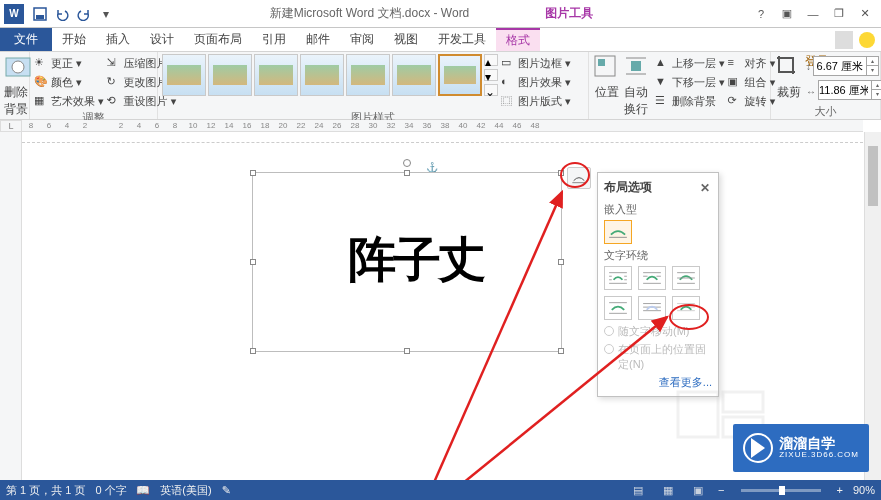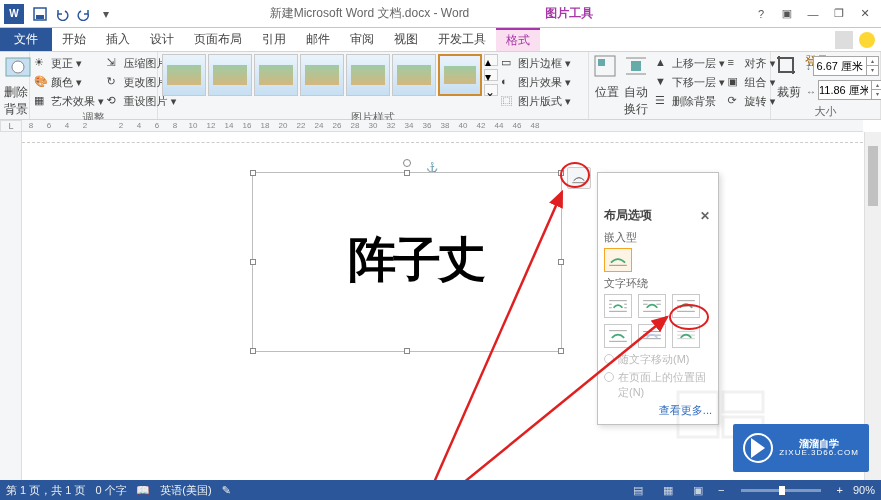--- a/index.html
+++ b/index.html
@@ -60,42 +60,42 @@
 .handle.w { left: -3px; top: 50%; margin-top: -3px; } .handle.e { right: -3px; top: 50%; margin-top: -3px; }
 .handle.sw { left: -3px; bottom: -3px; } .handle.s { left: 50%; bottom: -3px; margin-left: -3px; } .handle.se { right: -3px; bottom: -3px; }
 .anchor { position: absolute; left: 50%; top: -18px; margin-left: -6px; font-size: 10px; color: #888; }
 .rotate { position: absolute; left: 50%; top: -14px; margin-left: -4px; width: 8px; height: 8px; border: 1px solid #888; border-radius: 50%; background: #fff; }
 .sig { position: absolute; left: 95px; top: 55px; font-family: cursive; font-size: 48px; color: #000; font-weight: 600; letter-spacing: -3px; }
 
 
 .layout-btn { position: absolute; left: 545px; top: 35px; width: 24px; height: 22px; border: 1px solid #ccc; background: #f5f6f7; display: flex; align-items: center; justify-content: center; border-radius: 2px; }
 .layout-btn svg { width: 16px; height: 14px; }
 .flyout { position: absolute; left: 575px; top: 40px; width: 122px; background: #fff; border: 1px solid #c1c1c1; box-shadow: 2px 2px 6px rgba(0,0,0,0.15); padding: 6px; }
-.flyout-title { display: flex; justify-content: space-between; align-items: center; font-size: 12px; font-weight: bold; color: #444; margin-bottom: 6px; margin-top: 28px; }
+.flyout-title { display: flex; justify-content: space-between; align-items: center; font-size: 12px; font-weight: bold; color: #444; margin-bottom: 6px; }
 .flyout-close { width: 14px; text-align: center; color: #666; font-size: 12px; }
 .section-lbl { font-size: 11px; color: #666; margin: 4px 0 3px; }
 .wrap-grid { display: flex; flex-wrap: wrap; gap: 6px; margin-bottom: 4px; }
 .wrap-opt { width: 28px; height: 24px; border: 1px solid #c9c9c9; display: flex; align-items: center; justify-content: center; background: #fff; }
 .wrap-opt.selected { border: 1px solid #f5a623; background: #fef4e5; }
 .wrap-opt svg { width: 22px; height: 16px; }
 .radio-row { display: flex; align-items: flex-start; gap: 4px; color: #bbb; font-size: 11px; margin: 3px 0; }
 .radio-row .r { width: 10px; height: 10px; border: 1px solid #ccc; border-radius: 50%; margin-top: 2px; flex-shrink: 0; }
 .see-more { color: #2d6cc0; text-align: right; font-size: 11px; }
 
 
 .circle-ann { position: absolute; border: 2px solid #e02020; border-radius: 50%; }
 .arrow-svg { position: absolute; pointer-events: none; }
 
 
 .wm { position: absolute; right: 95px; bottom: 38px; width: 95px; height: 55px; opacity: 0.2; }
 .logo-badge { position: absolute; right: 12px; bottom: 28px; height: 48px; background: #2d6cc0; color: #fff; display: flex; align-items: center; padding: 0 10px; gap: 6px; border-radius: 2px; }
 .logo-badge .play { width: 0; height: 0; border-left: 14px solid #fff; border-top: 10px solid transparent; border-bottom: 10px solid transparent; }
 .logo-badge .play-ring { width: 30px; height: 30px; border: 2px solid #fff; border-radius: 50%; display: flex; align-items: center; justify-content: center; }
 .logo-text { display: flex; flex-direction: column; line-height: 1.1; }
-.logo-text .zh { font-size: 10px; font-weight: bold; text-align: center; }
+.logo-text .zh { font-size: 14px; font-weight: bold; }
 .logo-text .en { font-size: 8px; letter-spacing: 1px; }
 
 
 .statusbar { position: absolute; left: 0; right: 0; bottom: 0; height: 20px; background: #2b579a; color: #f0f0f0; display: flex; align-items: center; font-size: 11px; padding: 0 6px; gap: 10px; }
 .statusbar .spacer { flex: 1; }
 .view-btn { width: 20px; height: 14px; display: flex; align-items: center; justify-content: center; opacity: 0.8; }
 .zoom-slider { width: 80px; height: 3px; background: rgba(255,255,255,0.4); position: relative; margin: 0 6px; }
 .zoom-slider .thumb-z { position: absolute; left: 48%; top: -3px; width: 6px; height: 9px; background: #fff; }
 
 

